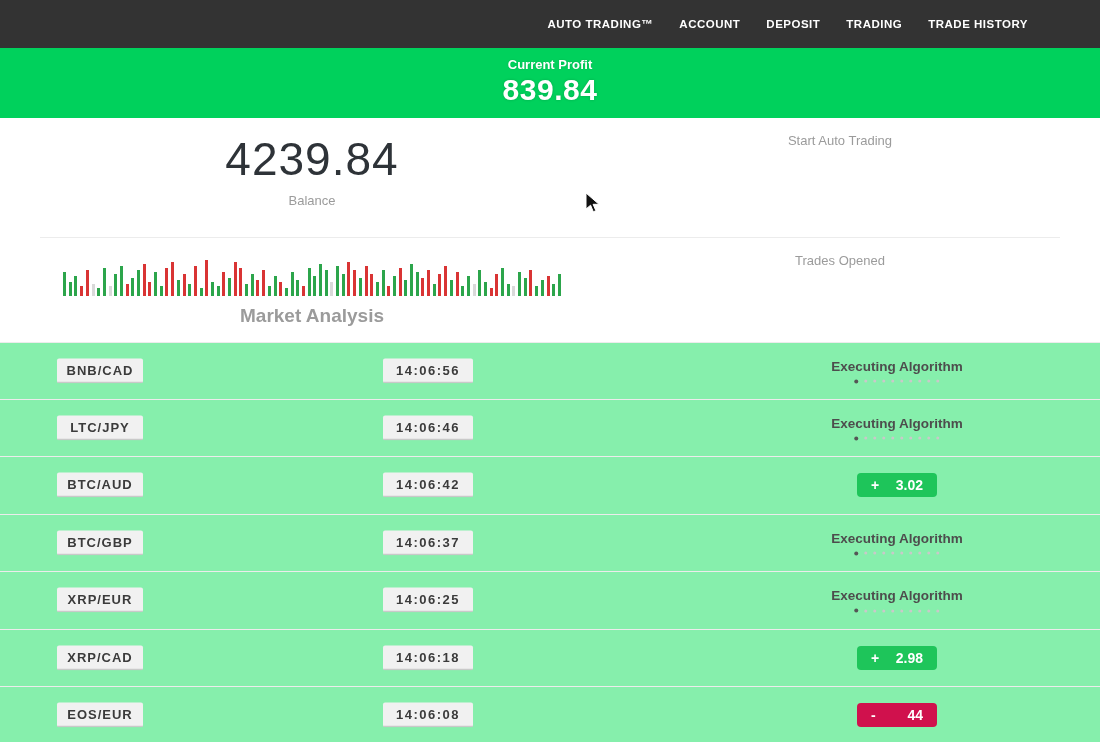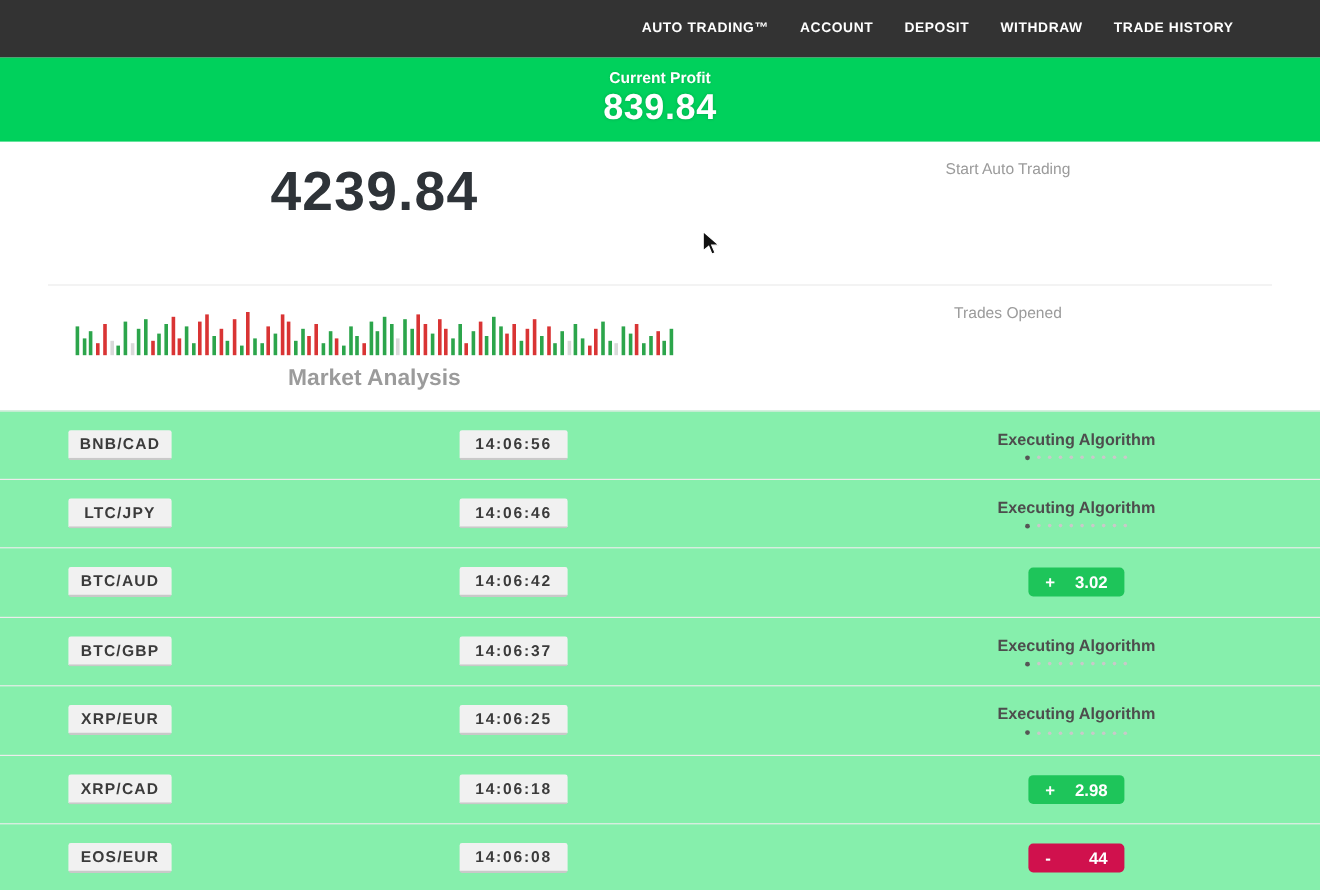--- a/index.html
+++ b/index.html
@@ -17,21 +17,21 @@
   
   .banner{height:70px; background:var(--banner-green); color:#fff; text-align:center; padding-top:9px;}
   .banner-label{font-size:13px; font-weight:bold; text-shadow:0 0 2px rgba(0,0,0,.15);}
   .banner-value{font-size:30px; font-weight:bold; margin-top:1px; text-shadow:0 0 3px rgba(0,0,0,.18); letter-spacing:.5px;}
   
   .stats{position:relative;}
   .row1{height:119px;}
   .row2{height:104px;}
   .stat-left{position:absolute; left:0; width:624px; text-align:center;}
   .stat-right{position:absolute; left:620px; width:440px; text-align:center;}
-  .balance-value{font-size:46px; font-weight:bold; color:var(--dark); letter-spacing:1px; margin-top:14px;}
+  .balance-value{font-size:46px; font-weight:normal; color:var(--dark); letter-spacing:1px; margin-top:14px;}
   .sub-label{font-size:13px; color:var(--muted); margin-top:7px;}
   .toggle-row{display:inline-flex; align-items:center; gap:15px; margin-top:22px;}
   .toggle{width:57px; height:31px; border-radius:16px; background:var(--toggle-blue); position:relative; cursor:pointer;}
   .knob{position:absolute; top:2px; right:2px; width:27px; height:27px; border-radius:50%;
     background:#fff; box-shadow:0 1px 3px rgba(0,0,0,.3);}
   .toggle-label{font-size:16px; font-weight:bold; color:#21262b;}
   .stat-right .sub-label{margin-top:15px;}
   .divider{border-top:1px solid var(--divider); margin:0 40px;}
   .chart{display:flex; align-items:flex-end; gap:2.7px; height:38px; justify-content:center; margin-top:20px;}
   .bar{width:3px; flex:0 0 auto;}
@@ -59,33 +59,34 @@
   
   .cursor{position:absolute; left:585px; top:192px; pointer-events:none; z-index:10;}
 </style>
 </head>
 <body>
 
 <nav class="topbar">
     <div class="nav-item">AUTO TRADING™</div>
     <div class="nav-item">ACCOUNT</div>
     <div class="nav-item">DEPOSIT</div>
-    <div class="nav-item">WITHDRAW</div>
+    <div class="nav-item">TRADING</div>
     <div class="nav-item">TRADE HISTORY</div>
   </nav>
 
 <header class="banner">
   <div class="banner-label">Current Profit</div>
   <div class="banner-value">839.84</div>
 </header>
 
 <main>
   <section class="stats row1">
     <div class="stat-left">
       <div class="balance-value">4239.84</div>
+      <div class="sub-label">Balance</div>
     </div>
     <div class="stat-right">
       <div class="sub-label">Start Auto Trading</div>
     </div>
   </section>
 
   <div class="divider"></div>
 
   <section class="stats row2">
     <div class="stat-left">

